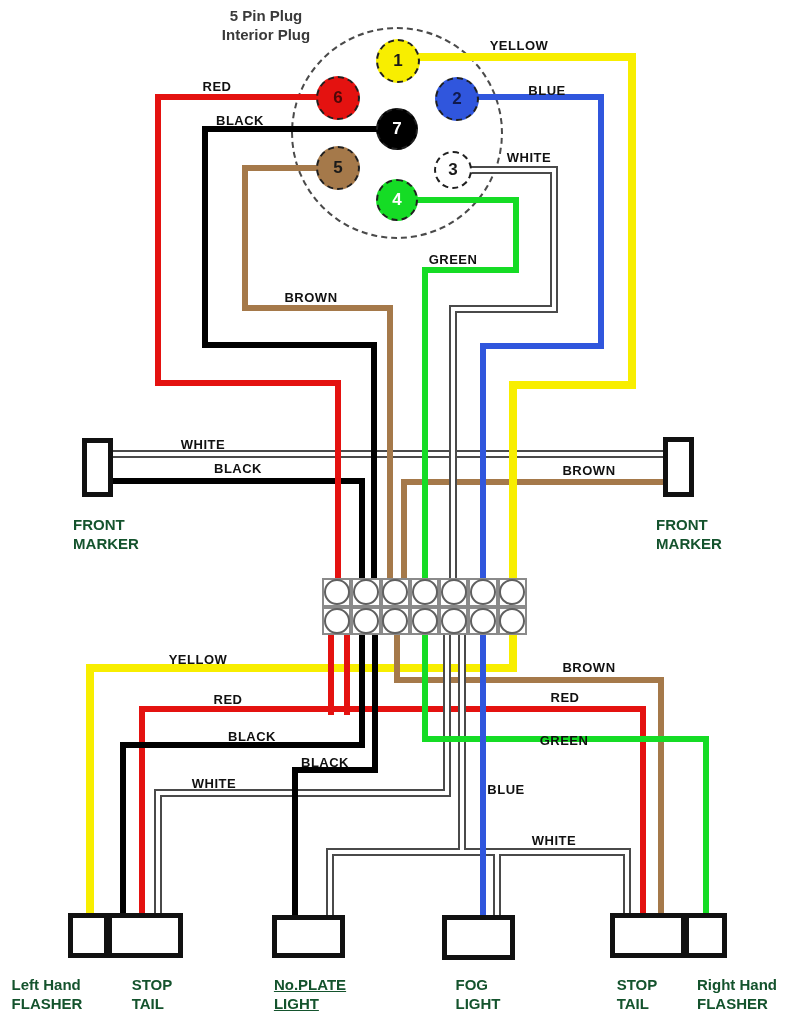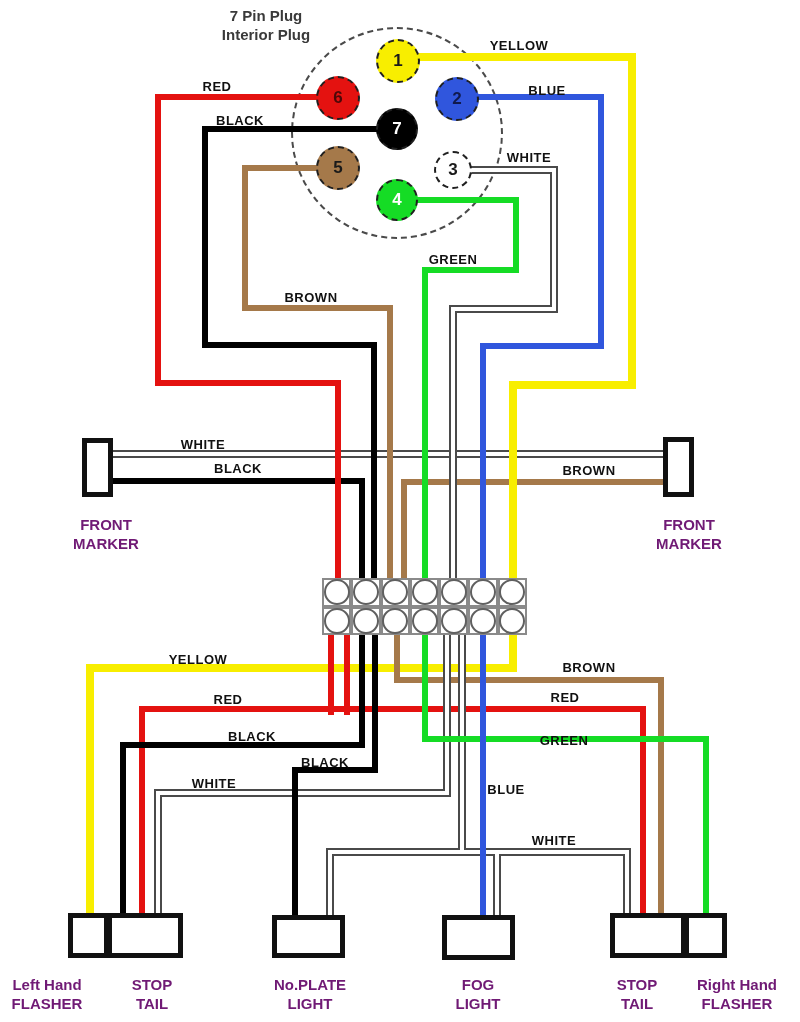--- a/index.html
+++ b/index.html
@@ -10,42 +10,42 @@
   .title-line{
     position:absolute;transform:translate(-50%,-50%);
     font-size:15px;font-weight:600;color:#3a3a3a;white-space:nowrap;
   }
   .wire-label{
     position:absolute;transform:translate(-50%,-50%);
     font-size:13px;font-weight:bold;color:#111;white-space:nowrap;letter-spacing:.5px;
   }
   .box-label{
     position:absolute;transform:translate(-50%,-50%);
-    font-size:15px;font-weight:bold;color:#701a75;text-align:center;
+    font-size:15px;font-weight:bold;color:#14532d;
     line-height:19px;white-space:nowrap;
   }
   .plug-circle{
     position:absolute;border:2px dashed #4a4a4a;border-radius:50%;background:transparent;
   }
   .pin{
     position:absolute;border-radius:50%;border:2px dashed #1f1f1f;
     display:flex;align-items:center;justify-content:center;
     font-size:17px;font-weight:bold;
   }
   .dev-box{position:absolute;background:#ffffff;border:5px solid #111;box-sizing:border-box;}
   .term-block{position:absolute;background:#ffffff;border:2px solid #666;box-sizing:border-box;}
   .term-cell{position:absolute;border:2px solid #8a8a8a;box-sizing:border-box;background:transparent;}
   .term-circle{position:absolute;border:2px solid #606060;border-radius:50%;background:#ffffff;box-sizing:border-box;}
   .seg{position:absolute;}
 </style>
 </head>
 <body>
 
 <div id="stage">
-  <div class="title-line" style="left:266px;top:15px;">7 Pin Plug</div>
+  <div class="title-line" style="left:266px;top:15px;">5 Pin Plug</div>
   <div class="title-line" style="left:266px;top:34px;">Interior Plug</div>
 <div class="plug-circle" style="left: 291px; top: 27px; width: 208px; height: 208px;"></div>
     <div class="seg" style="background: rgb(74, 74, 74); left: 106px; top: 450px; width: 564px; height: 8px;"></div>
     <div class="seg" style="background: rgb(255, 255, 255); left: 108px; top: 452px; width: 560px; height: 4px;"></div>
     <div class="seg" style="background: rgb(0, 0, 0); left: 107px; top: 478px; width: 258px; height: 6px;"></div>
     <div class="seg" style="background: rgb(0, 0, 0); left: 359px; top: 478px; width: 6px; height: 105px;"></div>
     <div class="seg" style="background: rgb(165, 121, 74); left: 401px; top: 479px; width: 268px; height: 6px;"></div>
     <div class="seg" style="background: rgb(165, 121, 74); left: 401px; top: 479px; width: 6px; height: 104px;"></div>
     <div class="seg" style="background: rgb(21, 220, 37); left: 394px; top: 197px; width: 125px; height: 6px;"></div>
     <div class="seg" style="background: rgb(21, 220, 37); left: 513px; top: 197px; width: 6px; height: 76px;"></div>
@@ -177,17 +177,17 @@
     <div class="wire-label" style="left: 214px; top: 783px;">WHITE</div>
     <div class="wire-label" style="left: 589px; top: 667px;">BROWN</div>
     <div class="wire-label" style="left: 565px; top: 697px;">RED</div>
     <div class="wire-label" style="left: 564px; top: 740px;">GREEN</div>
     <div class="wire-label" style="left: 506px; top: 789px;">BLUE</div>
     <div class="wire-label" style="left: 554px; top: 840px;">WHITE</div>
     <div class="box-label" style="left: 106px; top: 534px;">FRONT<br>MARKER</div>
     <div class="box-label" style="left: 689px; top: 534px;">FRONT<br>MARKER</div>
     <div class="box-label" style="left: 47px; top: 994px;">Left Hand<br>FLASHER</div>
     <div class="box-label" style="left: 152px; top: 994px;">STOP<br>TAIL</div>
-    <div class="box-label" style="left: 310px; top: 994px;">No.PLATE<br>LIGHT</div>
+    <div class="box-label" style="left: 310px; top: 994px; text-decoration: underline;">No.PLATE<br>LIGHT</div>
     <div class="box-label" style="left: 478px; top: 994px;">FOG<br>LIGHT</div>
     <div class="box-label" style="left: 637px; top: 994px;">STOP<br>TAIL</div>
     <div class="box-label" style="left: 737px; top: 994px;">Right Hand<br>FLASHER</div>
   </div>
 
 </body></html>

